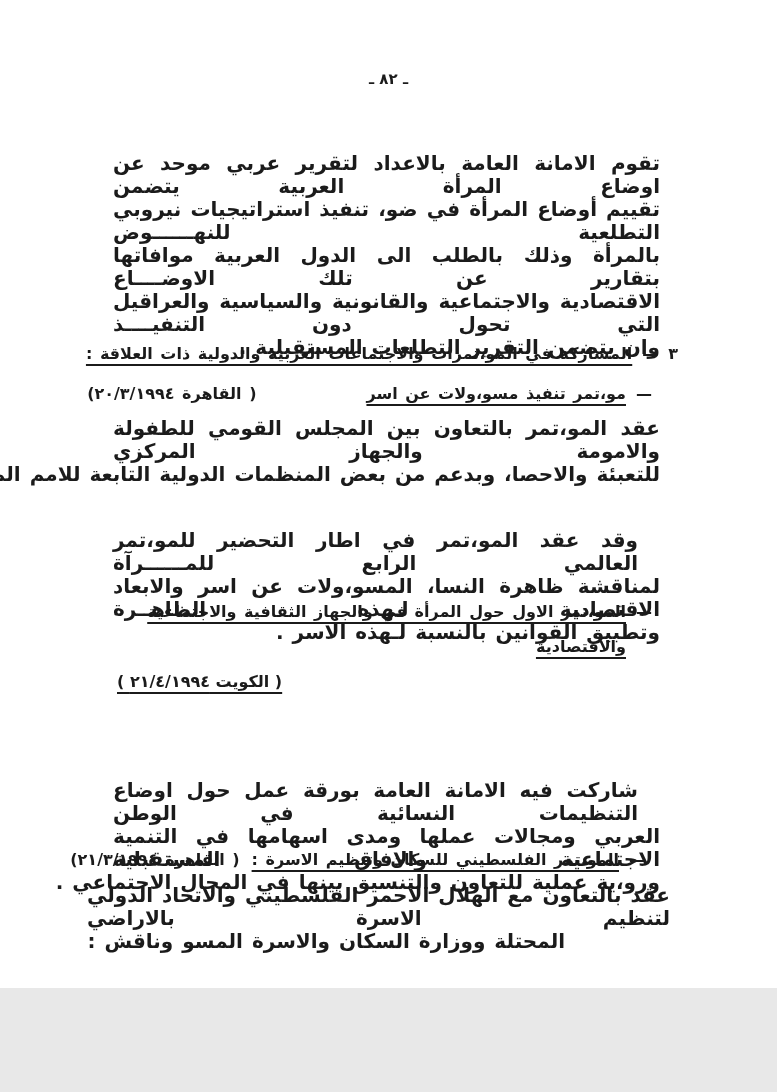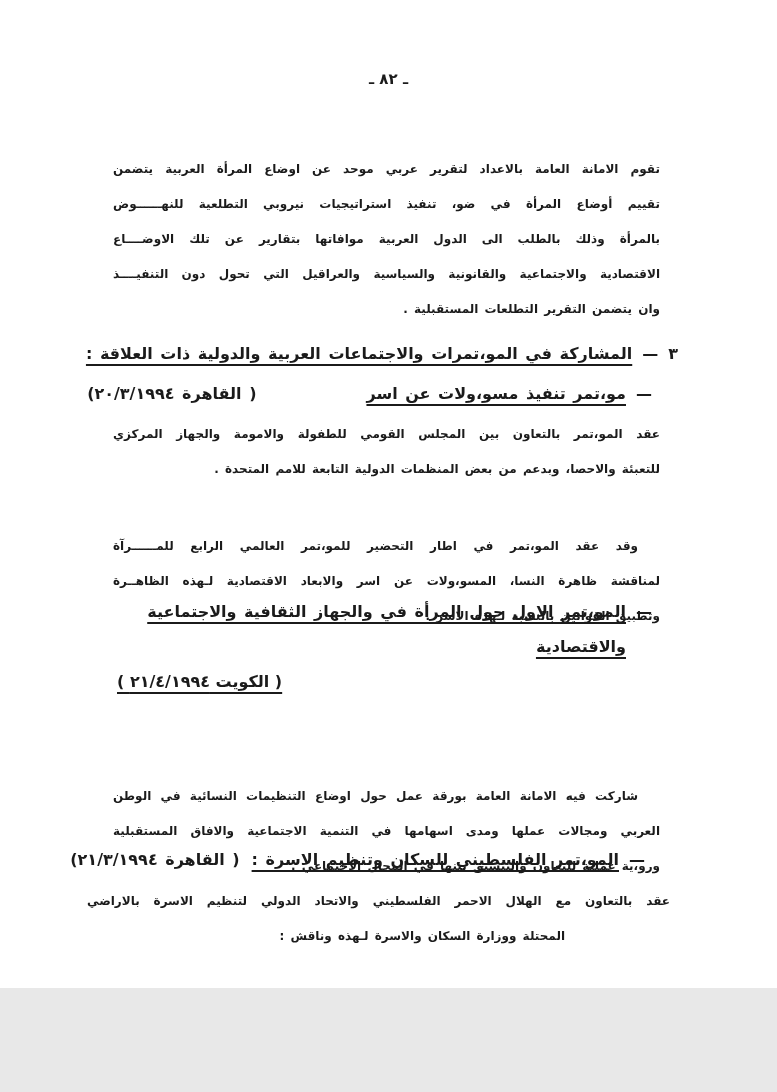--- a/index.html
+++ b/index.html
@@ -14,21 +14,21 @@
     direction:rtl;
     overflow:hidden;
   }
   .pageno{
     position:absolute;top:70px;left:0;right:0;
     text-align:center;
     font-size:15px;letter-spacing:2px;
   }
   .block{position:absolute;right:117px;width:547px;}
   .line{
-    font-size:12px;line-height:35px;
+    font-size:20px;line-height:23px;
     text-align:right;
     word-spacing:2px;
     white-space:nowrap;
   }
   .j{ text-align:justify; text-align-last:justify; white-space:normal; }
   .row{display:flex;align-items:baseline;font-size:16px;line-height:35px;word-spacing:2px;}
   .dash{margin-left:10px;}
   .u{
     text-decoration:underline;
     text-underline-offset:5px;
@@ -97,16 +97,16 @@
   </div>
 
   <div class="row" style="position:absolute;top:842px;right:132px;">
     <span class="dash">—</span>
     <span class="u">المو،تمر الفلسطيني للسكان وتنظيم الاسرة :</span>
     <span class="gap-sm">( القاهرة ٢١/٣/١٩٩٤)</span>
   </div>
 
   <div class="block wide" style="top:884px;">
     <div class="line j">عقد بالتعاون مع الهلال الاحمر الفلسطيني والاتحاد الدولي لتنظيم الاسرة بالاراضي</div>
-    <div class="line indent-wide" style="text-align:right;">المحتلة ووزارة السكان والاسرة لـهذه وناقش :</div>
+    <div class="line indent-wide" style="text-align:right;">المحتلة ووزارة السكان والاسرة المسو وناقش :</div>
   </div>
 
 </div>
 
 </body></html>

